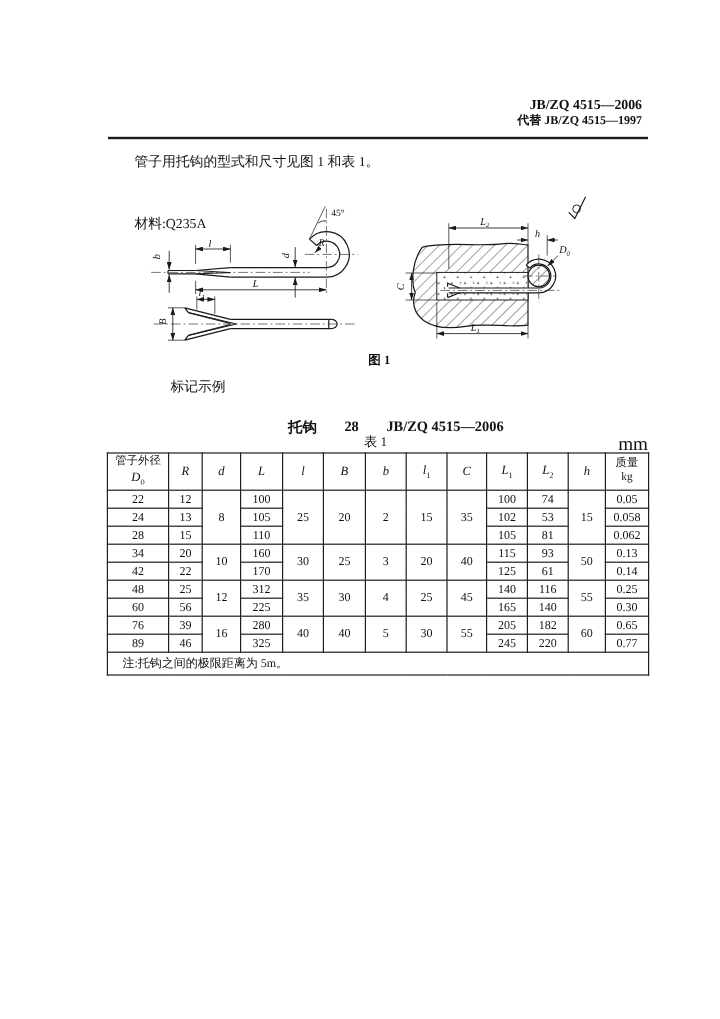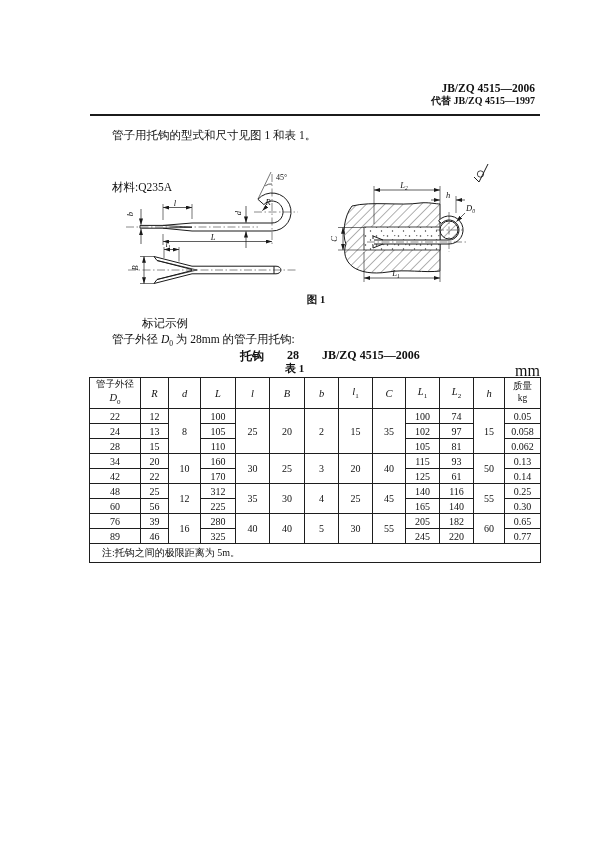--- a/index.html
+++ b/index.html
@@ -13,21 +13,21 @@
   .std-old{font-size:10px;font-weight:bold;}
   .head-rule{left:90px;top:114px;width:450px;height:2px;background:#1b1b1b;}
   .body-line{font-size:11.5px;line-height:1.2;}
   .intro{left:112px;top:129px;width:360px;}
   .material{left:112px;top:147px;width:200px;margin-top:34px;}
   .mark-head{left:112px;top:317px;width:120px;margin-left:30px;}
   .mark-desc{left:112px;top:333px;width:320px;}
   .mark-desc i, .desig i{font-family:"Liberation Serif","DejaVu Serif",serif;}
   .mark-desc sub{font-size:7.5px;}
   .desig{left:240px;top:348px;width:260px;font-size:12px;font-weight:bold;display:flex;gap:23px;}
-  .tbl-cap{left:285px;top:361px;width:56px;font-size:11px;font-weight:bold;}
+  .tbl-cap{left:285px;top:361px;width:56px;text-align:center;font-size:11px;font-weight:normal;}
   .tbl-unit{left:505px;top:362px;width:35px;text-align:right;font-size:16px;}
   table.dim{position:absolute;left:89px;top:377px;width:451px;border-collapse:collapse;table-layout:fixed;
             font-size:10px;color:#111;}
   table.dim td,table.dim th{border:1px solid #1e1e1e;text-align:center;vertical-align:middle;padding:0;font-weight:normal;}
   table.dim{border:1.5px solid #111;}
   table.dim tr.hd{height:31px;}
   table.dim tr.r{height:15px;}
   table.dim .sym{font-style:italic;font-size:10.5px;}
   table.dim .hcjk{font-size:9.5px;line-height:1.25;}
   table.dim sub{font-size:7px;}
@@ -178,21 +178,20 @@
       <g>
         <path class="ol" d="M474,177 L479,182 L488,164"></path>
         <circle class="thin" cx="480.5" cy="174" r="3.2"></circle>
       </g>
     </g>
 
     <text class="cap cjk" x="316" y="303" text-anchor="middle">图 1</text>
   </svg>
 
   <div class="abs body-line mark-head cjk">标记示例</div>
-  <div class="abs body-line mark-desc cjk"><span>管子外径 </span><i>D</i><sub>0</sub><span> 为 28mm 的管子用托钩:</span></div>
   <div class="abs desig cjk">
     <span>托钩</span>
     <span>28</span>
     <span>JB/ZQ 4515—2006</span>
   </div>
 
   <div class="abs tbl-cap cjk">表 1</div>
   <div class="abs tbl-unit">mm</div>
 
   <table class="dim">
@@ -240,21 +239,21 @@
       <td>100</td>
           <td>74</td>
       <td rowspan="3">15</td>
       <td>0.05</td>
     </tr>
     <tr class="r">
       <td>24</td>
           <td>13</td>
       <td>105</td>
       <td>102</td>
-          <td>97</td>
+          <td>53</td>
       <td>0.058</td>
     </tr>
     <tr class="r">
       <td>28</td>
           <td>15</td>
       <td>110</td>
       <td>105</td>
           <td>81</td>
       <td>0.062</td>
     </tr>

